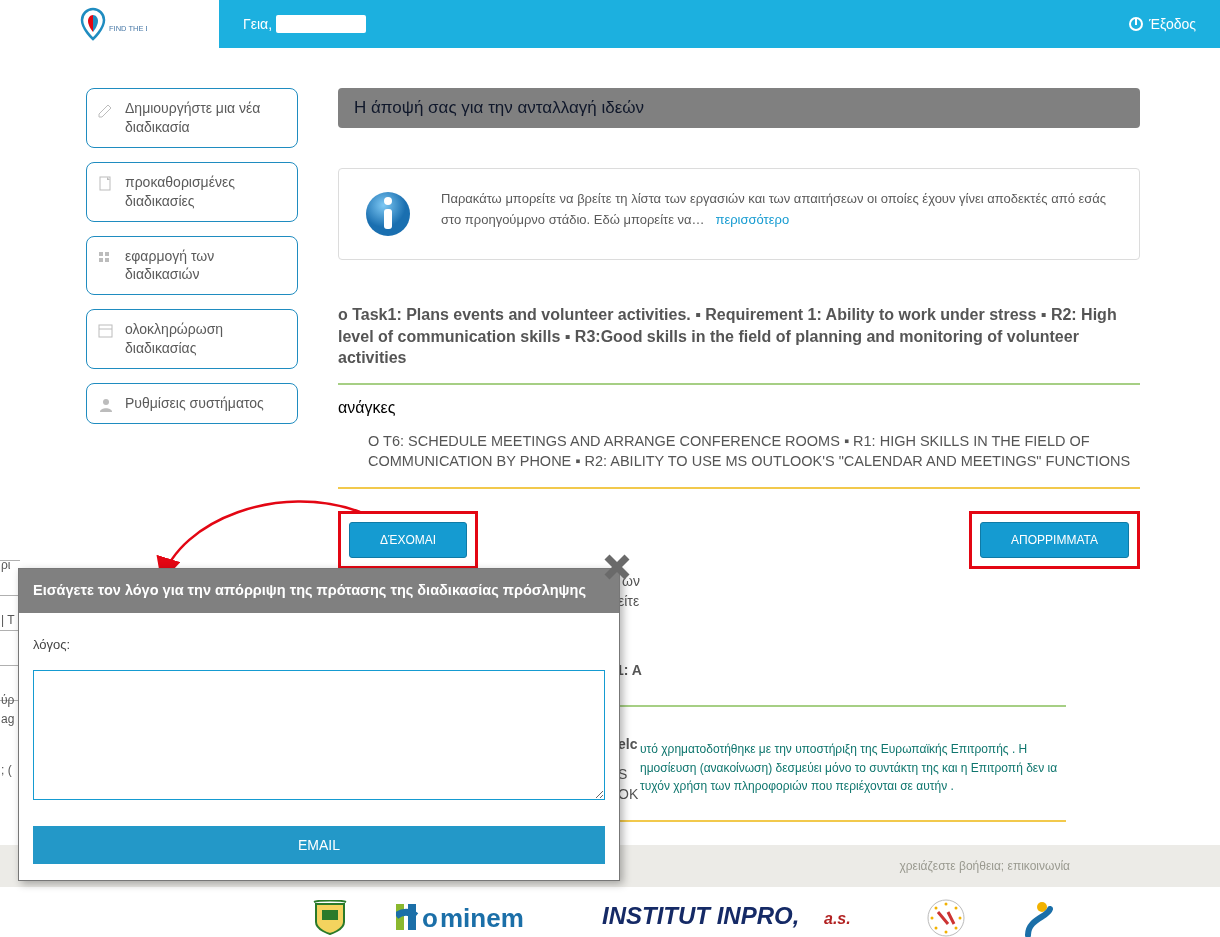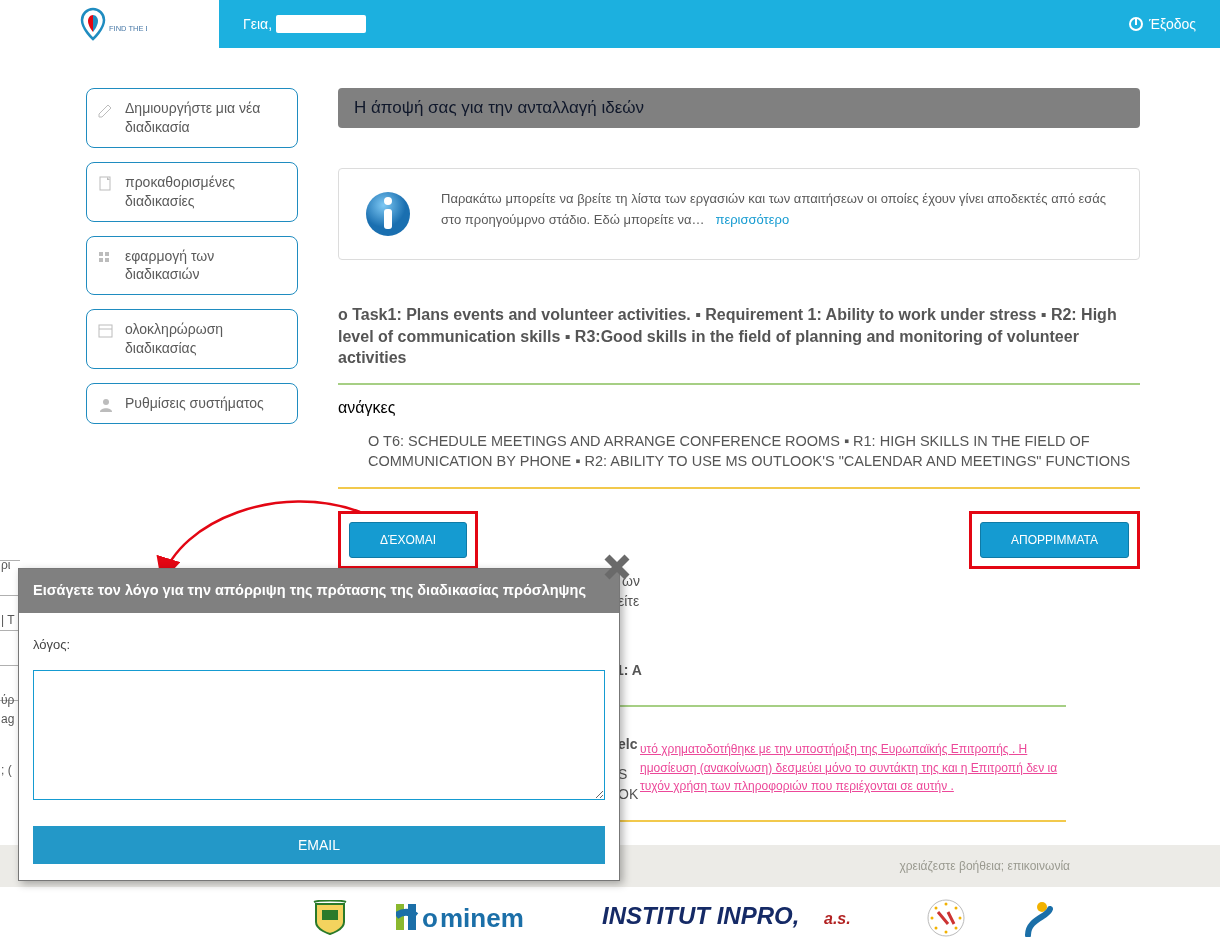--- a/index.html
+++ b/index.html
@@ -108,21 +108,21 @@
   padding:10px 30px; border-radius:3px; cursor:pointer;
 }
 
 
 .arrow-svg { position:absolute; left:130px; top:490px; width:240px; height:120px; pointer-events:none; }
 
 
 .bg-frag { position:absolute; color:#555; font-size:14px; }
 
 
-.disclaimer { position:absolute; left:640px; top:740px; width:430px; color:#ec4899; font-size:12px; line-height:1.55;text-decoration:underline;}
+.disclaimer { position:absolute; left:640px; top:740px; width:430px; color:#0f766e; font-size:12px; line-height:1.55;}
 .footer-bar { position:absolute; left:0; top:845px; right:0; height:42px; background:#ecebe7; display:flex; align-items:center; justify-content:flex-end; padding-right:150px; color:#9a9a90; font-size:12px;}
 .partners { position:absolute; left:310px; top:898px; display:flex; align-items:center; gap:46px;}
 
 
 .modal {
   position:absolute;
   left:18px; top:568px;
   width:602px;
   background:#fff;
   border:1px solid #777;

